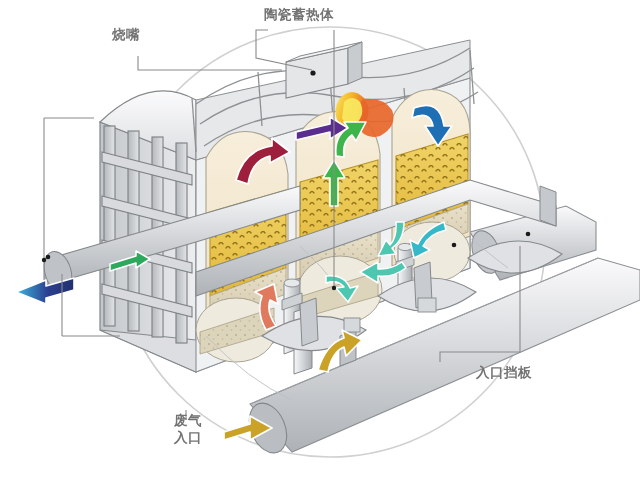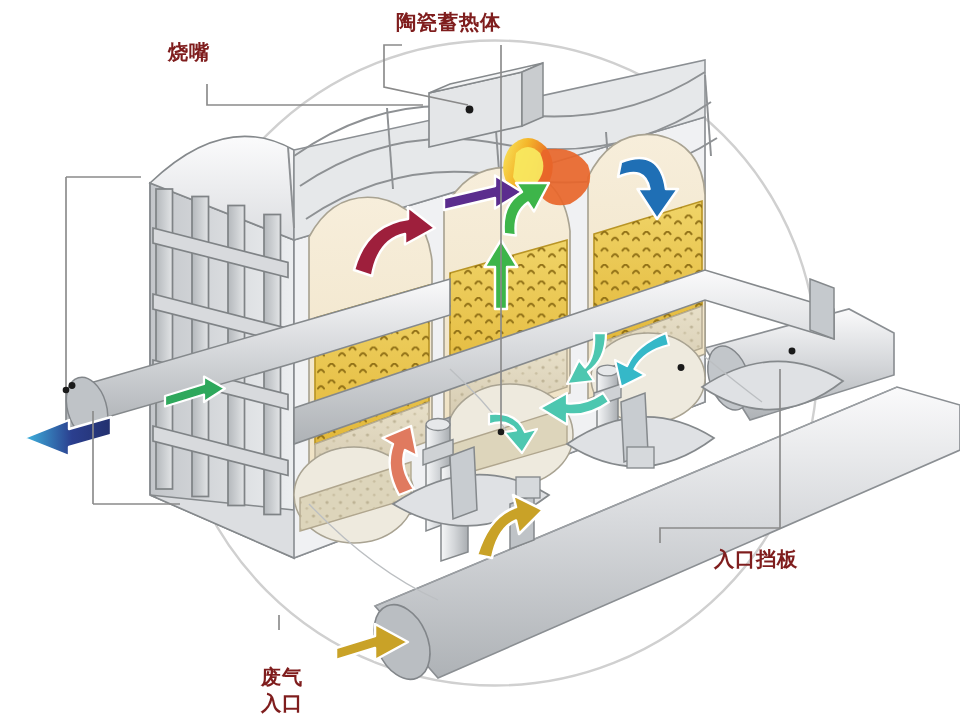--- a/index.html
+++ b/index.html
@@ -7,21 +7,21 @@
     width:640px;height:481px;
     font-family:"DejaVu Sans","Liberation Sans",sans-serif;
     overflow:hidden;position:relative;
   }
   #stage{position:absolute;left:0;top:0;width:640px;height:481px;background:#fff;}
   svg.layer{position:absolute;left:0;top:0;width:640px;height:481px;}
   .lbl{
     position:absolute;
     font-family:Liberation Serif, serif;
     font-size:13.5px;line-height:17px;
-    color:#7f1d1d;font-weight:600;
+    color:#737373;font-weight:600;
     letter-spacing:0.5px;
     white-space:pre;
     text-align:center;
     pointer-events:auto;
   }
 </style>
 </head>
 <body>
 
 <div id="stage">
@@ -302,18 +302,18 @@
       <circle cx="334" cy="288" r="2.2"></circle>
     </g>
   </svg>
 
 
   <div class="lbl" style="left:106px;top:26px;width:40px;">烧嘴</div>
 
   <div class="lbl" style="left:264px;top:6px;width:110px;text-align:left;">陶瓷蓄热体</div>
 
 
-  <div class="lbl" style="left:168px;top:412px;width:40px;margin-top:31px;">废气
+  <div class="lbl" style="left:168px;top:412px;width:40px;">废气
 入口</div>
 
   <div class="lbl" style="left:442px;top:364px;width:90px;text-align:right;">入口挡板</div>
 
 </div>
 
 </body></html>

